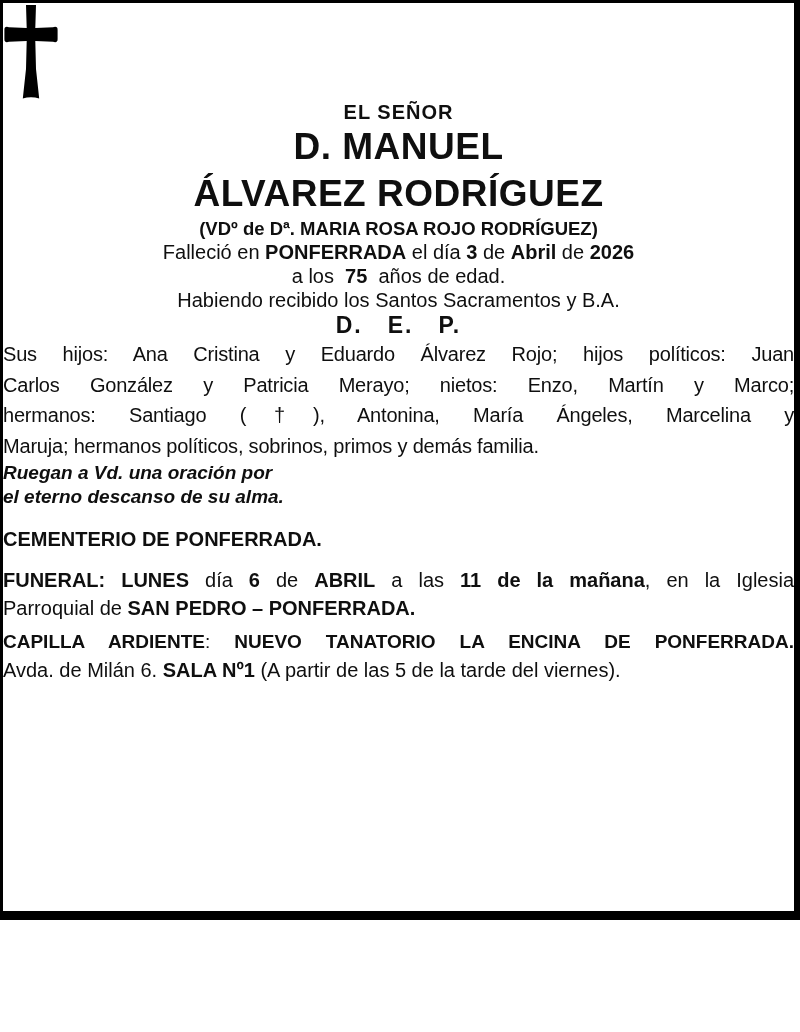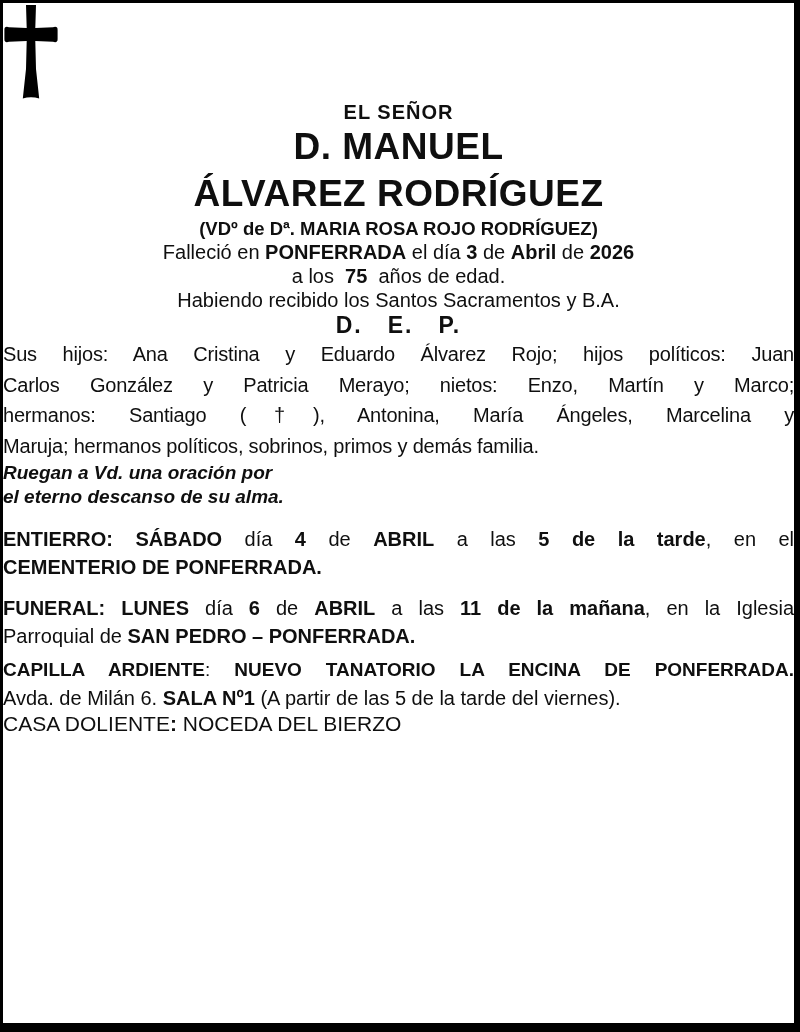--- a/index.html
+++ b/index.html
@@ -1,17 +1,17 @@
 <!DOCTYPE html>
 <html lang="es"><head>
 <meta charset="utf-8">
 <style>
   html,body{margin:0;padding:0;background:#ffffff;}
   .page{
-    width:800px;height:1032px;box-sizing:border-box;position:relative;
+    width:800px;height:920px;box-sizing:border-box;position:relative;
     background:#ffffff;color:#0f0f0f;
     border-style:solid;border-color:#000000;
     border-width:3px 6px 9px 3px;
     font-family:"Liberation Sans", sans-serif;
     overflow:hidden;
   }
   .page p,.page h1,.page div{margin:0;padding:0;}
 
   .cross-wrap{margin:12px 0 0 149px;width:56px;height:98px;}
   .cross-wrap svg{display:block;width:56px;height:98px;}
@@ -92,29 +92,27 @@
     <div class="jl">hermanos: Santiago (†), Antonina, María Ángeles, Marcelina y</div>
     <div class="ll">Maruja; hermanos políticos, sobrinos, primos y demás familia.</div>
   </div>
 
   <div class="prayer">
     <div>Ruegan a Vd. una oración por</div>
     <div>el eterno descanso de su alma.</div>
   </div>
 
   <div class="ev first body-col">
-    <div class="jl"><span class="b">ENTIERRO: SÁBADO</span><span> día </span><span class="b">4</span><span> de </span><span class="b">ABRIL</span><span> a las </span><span class="b">5 de la tarde</span><span>, en el</span></div>
     <div class="ll"><span class="b">CEMENTERIO DE PONFERRADA.</span></div>
   </div>
 
   <div class="ev gap13 body-col">
     <div class="jl"><span class="b">FUNERAL: LUNES</span><span> día </span><span class="b">6</span><span> de </span><span class="b">ABRIL</span><span> a las </span><span class="b">11 de la mañana</span><span>, en la Iglesia</span></div>
     <div class="ll"><span>Parroquial de </span><span class="b">SAN PEDRO – PONFERRADA.</span></div>
   </div>
 
   <div class="ev gap6 body-col">
     <div class="jl caps-tight"><span class="b">CAPILLA ARDIENTE</span><span>: </span><span class="b">NUEVO TANATORIO LA ENCINA DE PONFERRADA.</span></div>
     <div class="ll"><span>Avda. de Milán 6. </span><span class="b">SALA Nº1</span><span> (A partir de las 5 de la tarde del viernes).</span></div>
   </div>
 
-  <p class="mourning body-col"><span>CASA DOLIENTE</span><span class="b">: </span><span>NOCEDA DEL BIERZO</span></p>
 
 </div>
 
 </body></html>

